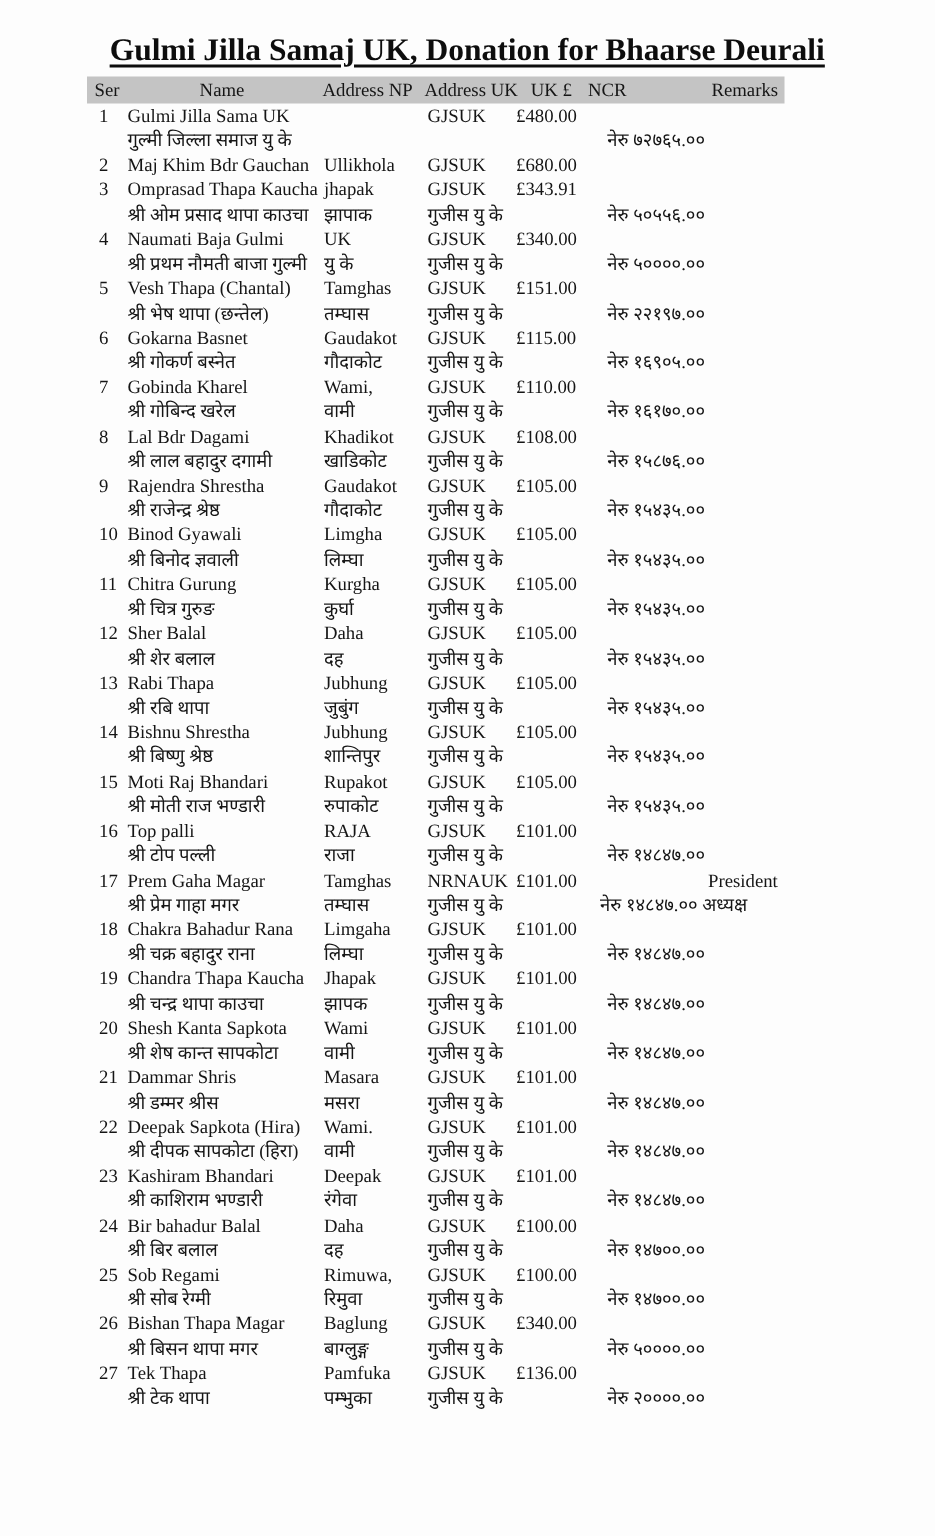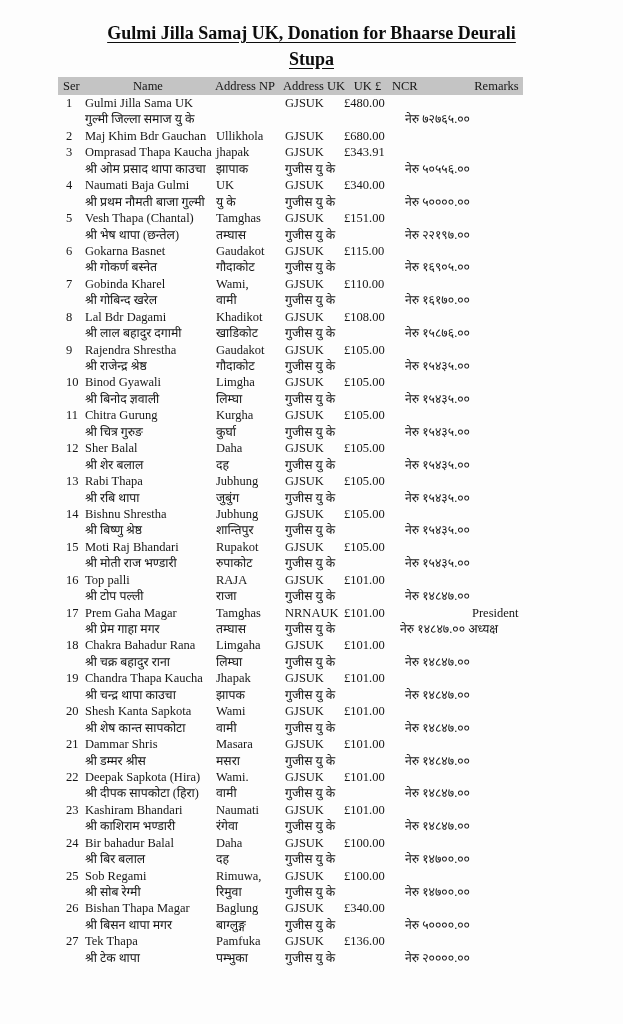--- a/index.html
+++ b/index.html
@@ -2,21 +2,21 @@
 <html style="--green: #2fa352; --header-bg: #c4c4c4;"><head>
 <meta charset="utf-8">
 <style>
   html,body{margin:0;padding:0;}
   body{
     width:623px;height:1024px;overflow:hidden;
     background:#fdfdfd;color:#151515;
     font-family:"Liberation Serif","DejaVu Serif",serif;
   }
   .page{padding-top:20px;}
-  .title{ text-align:center;font-weight:bold;font-size:18px;line-height:26px;color:#0d0d0d;}
+  .title{ text-align:center;font-weight:bold;font-size:21px;line-height:26px;color:#0d0d0d;}
   .title .tline{text-decoration:underline;text-underline-offset:3px;}
   .table{margin:5px 0 0 58px;width:465px;font-size:12.5px;}
   .grid7{display:grid;grid-template-columns:25px 130px 68px 62px 49px 78px 53px;}
   .hdr{background:var(--header-bg,#c4c4c4);height:18px;line-height:18px;}
   .hdr .h{white-space:nowrap;overflow:visible;}
   .h-ser{padding-left:5px;}
   .h-name{text-align:center;}
   .h-anp{padding-left:2px;}
   .h-auk{padding-left:2px;}
   .h-uk{text-align:center;}
@@ -39,21 +39,20 @@
   }
   .total-line span{margin-right:4px;}
 </style>
 </head>
 <body>
 
 <div class="page">
 
   <div class="title">
     <div><span class="tline">Gulmi Jilla Samaj UK, Donation for Bhaarse Deurali</span></div>
-    <div><span class="tline">Stupa</span></div>
   </div>
 
   <div class="table">
 
     <div class="grid7 hdr">
       <div class="h h-ser">Ser</div>
       <div class="h h-name">Name</div>
       <div class="h h-anp">Address NP</div>
       <div class="h h-auk">Address UK</div>
       <div class="h h-uk">UK £</div>
@@ -512,21 +511,21 @@
           <div class="c uk"></div>
           <div class="c ncr"><span>नेरु १४८४७.००</span> <span></span></div>
           <div class="c rem"></div>
         </div>
       </div>
 
       <div class="trow">
         <div class="grid7 line l1">
           <div class="c ser">23</div>
           <div class="c name">Kashiram Bhandari</div>
-          <div class="c anp">Naumati</div>
+          <div class="c anp">Deepak</div>
           <div class="c auk">GJSUK</div>
           <div class="c uk">£101.00</div>
           <div class="c ncr"></div>
           <div class="c rem"></div>
         </div>
         <div class="grid7 line l2 np">
           <div class="c ser"></div>
           <div class="c name">श्री काशिराम भण्डारी</div>
           <div class="c anp">रंगेवा</div>
           <div class="c auk">गुजीस यु के</div>

